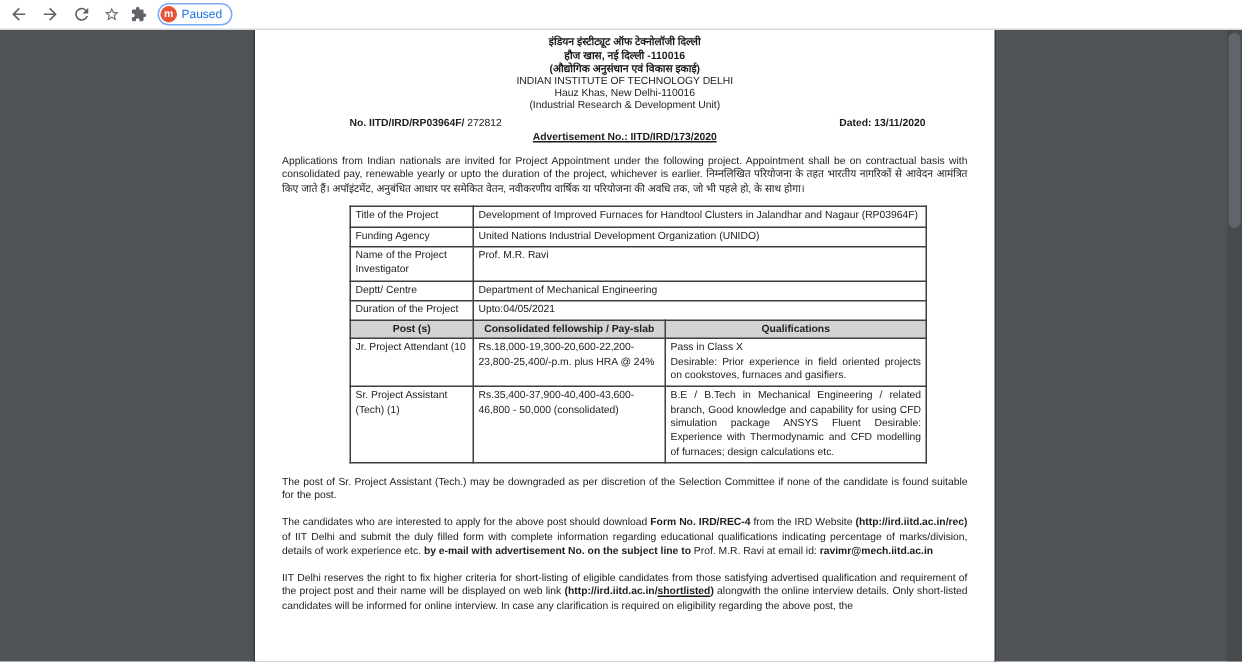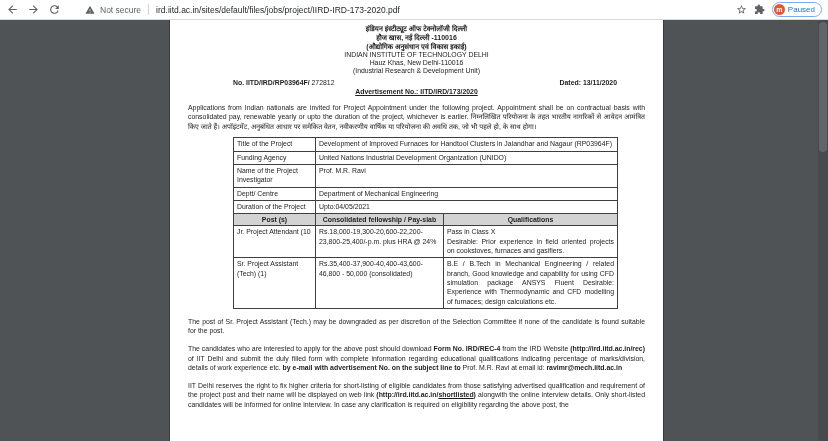--- a/index.html
+++ b/index.html
@@ -67,28 +67,20 @@
   <svg class="nav-ic" viewBox="0 0 24 24">
       <path d="M20 11H7.8l5.6-5.6L12 4l-8 8 8 8 1.4-1.4L7.8 13H20z"></path>
     </svg>
   <svg class="nav-ic" viewBox="0 0 24 24">
       <path d="M4 11h12.2l-5.6-5.6L12 4l8 8-8 8-1.4-1.4 5.6-5.6H4z"></path>
     </svg>
   <svg class="nav-ic" viewBox="0 0 24 24">
       <path d="M17.65 6.35A8 8 0 1 0 19.73 14h-2.08a6 6 0 1 1-1.41-6.24L13 11h7V4l-2.35 2.35z"></path>
     </svg>
 
-  <div class="addr">
-    <svg class="warn-ic" viewBox="0 0 24 24">
-        <path d="M1 21h22L12 2 1 21zm12-3h-2v-2h2v2zm0-4h-2v-4h2v4z"></path>
-      </svg>
-    <span class="sec-label">Not secure</span>
-    <span class="addr-div"></span>
-    <span class="url">ird.iitd.ac.in/sites/default/files/jobs/project/IIRD-IRD-173-2020.pdf</span>
-  </div>
 
   <div class="tb-right">
     <svg class="sm-ic" viewBox="0 0 24 24">
         <path d="M22 9.24l-7.19-.62L12 2 9.19 8.63 2 9.24l5.46 4.73L5.82 21 12 17.27 18.18 21l-1.63-7.03L22 9.24zM12 15.4l-3.76 2.27 1-4.28-3.32-2.88 4.38-.38L12 6.1l1.71 4.04 4.38.38-3.32 2.88 1 4.28L12 15.4z"></path>
       </svg>
     <svg class="sm-ic" viewBox="0 0 24 24">
         <path d="M20.5 11H19V7a2 2 0 0 0-2-2h-4V3.5a2.5 2.5 0 0 0-5 0V5H4a2 2 0 0 0-2 2v3.8h1.5a2.7 2.7 0 0 1 0 5.4H2V20a2 2 0 0 0 2 2h3.8v-1.5a2.7 2.7 0 0 1 5.4 0V22H17a2 2 0 0 0 2-2v-4h1.5a2.5 2.5 0 0 0 0-5z"></path>
       </svg>
     <div class="paused-pill">
       <span class="avatar">m</span>

